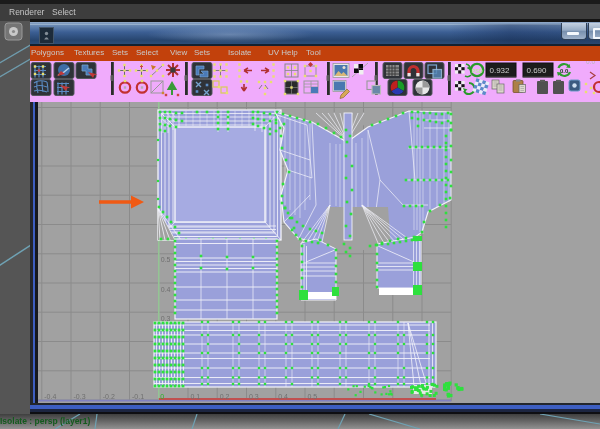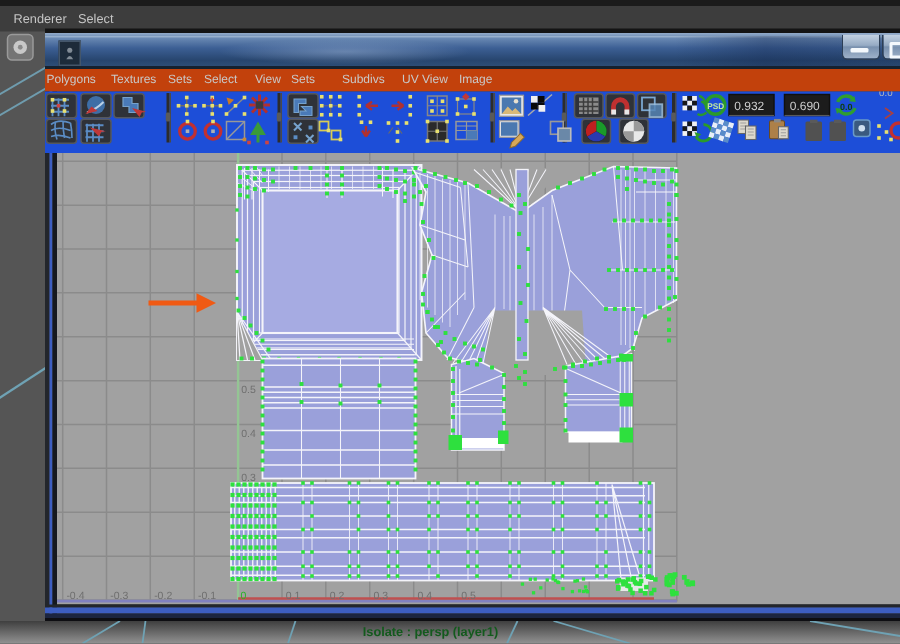--- a/index.html
+++ b/index.html
@@ -8,21 +8,21 @@
   .abs{position:absolute;}
   #topstrip{left:0;top:0;width:600px;height:4px;background:#1b1b1b;}
   #topmenu{left:0;top:4px;width:600px;height:17px;background:#3d3d3d;color:#c6c6c6;font-size:8.5px;}
   #topmenu span{position:absolute;top:3px;}
   #darkunder{left:30px;top:19px;width:570px;height:4px;background:#141414;}
   
   #leftbg{left:0;top:21px;width:30px;height:393px;background:#555555;overflow:hidden;}
   
   #bottombg{left:0;top:414px;width:600px;height:15px;
      background:linear-gradient(#3f3f3f,#8e8e8e);overflow:hidden;}
-  #isotext{left:0;top:416px;width:574px;text-align:center;color:#135a1d;
+  #isotext{left:0;top:416px;width:574px;color:#135a1d;
      font-size:8.5px;font-weight:bold;}
   
   #win{left:30px;top:22px;width:570px;height:392px;}
   #titlebar{left:0;top:0;width:570px;height:24px;
      background:linear-gradient(#93abc9 0%,#6d8cb5 12%,#3c5f94 42%,#27456e 76%,#31527c 100%);}
   #titlehi{left:0;top:2px;width:570px;height:1px;background:#b5c8dd;opacity:.55;}
   #titleglow{left:115px;top:4px;width:170px;height:17px;border-radius:50%;
      background:radial-gradient(ellipse at center,rgba(185,205,232,.38),rgba(185,205,232,0) 70%);}
   #titledark{left:420px;top:2px;width:150px;height:22px;
      background:linear-gradient(90deg,rgba(20,40,80,0) 0%,rgba(18,38,78,.35) 40%,rgba(15,34,70,.15) 100%);}
@@ -42,21 +42,21 @@
   #lframe3{left:5px;top:24px;width:3px;height:368px;background:#15181f;}
   
   #bframe1{left:0;top:381px;width:570px;height:2px;background:#23262c;}
   #bframe2{left:0;top:383px;width:570px;height:4px;background:#3d5ec1;}
   #bframe3{left:0;top:387px;width:570px;height:3px;background:#1c2540;}
   #bframe4{left:0;top:390px;width:570px;height:2px;background:#0e0e12;}
   
   #menubar{left:0;top:24px;width:570px;height:15px;background:#c2410c;color:#c9c9c9;font-size:8px;}
   #menubar span{position:absolute;top:2px;}
   
-  #toolbar{left:0;top:39px;width:570px;height:41px;background:#1d4ed8;}
+  #toolbar{left:0;top:39px;width:570px;height:41px;background:#f0abfc;}
   
   #canvas{left:8px;top:80px;width:562px;height:301px;}
 </style>
 </head>
 <body>
 <div class="abs" id="topstrip"></div>
 <div class="abs" id="topmenu">
   <span style="left:9px">Renderer</span>
   <span style="left:52px">Select</span>
 </div>
@@ -110,23 +110,23 @@
   <div class="abs" id="lframe1"></div>
   <div class="abs" id="lframe2"></div>
   <div class="abs" id="lframe3"></div>
   <div class="abs" id="menubar">
     <span style="left:1px">Polygons</span>
     <span style="left:44px">Textures</span>
     <span style="left:82px">Sets</span>
     <span style="left:106px">Select</span>
     <span style="left:140px">View</span>
     <span style="left:164px">Sets</span>
-    <span style="left:198px">Subdivs</span>
-    <span style="left:238px">UV View</span>
-    <span style="left:276px">Image</span>
+    <span style="left:198px">Isolate</span>
+    <span style="left:238px">UV Help</span>
+    <span style="left:276px">Tool</span>
   </div>
   <div class="abs" id="toolbar"><svg width="570" height="41" viewBox="0 0 570 41">
 <g transform="translate(-30,-61)">
 <rect x="31" y="62.5" width="20" height="16" rx="2" fill="#2f3238" stroke="#55585e" stroke-width="1"></rect>
 <path d="M34 66.5h12 M34 70.5h12 M34 74.5h12 M35 65.5v12 M39 65.5v12 M43 65.5v12" stroke="#5b8cc4" stroke-width="1.2" fill="none"></path>
 <rect x="33.8" y="65.3" width="2.4" height="2.4" fill="#e8e070"></rect>
 <rect x="41.8" y="65.3" width="2.4" height="2.4" fill="#e8e070"></rect>
 <rect x="33.8" y="72.8" width="2.4" height="2.4" fill="#e8e070"></rect>
 <rect x="41.8" y="72.8" width="2.4" height="2.4" fill="#e8e070"></rect>
 <rect x="37.8" y="69.3" width="2.4" height="2.4" fill="#cc4444"></rect>

